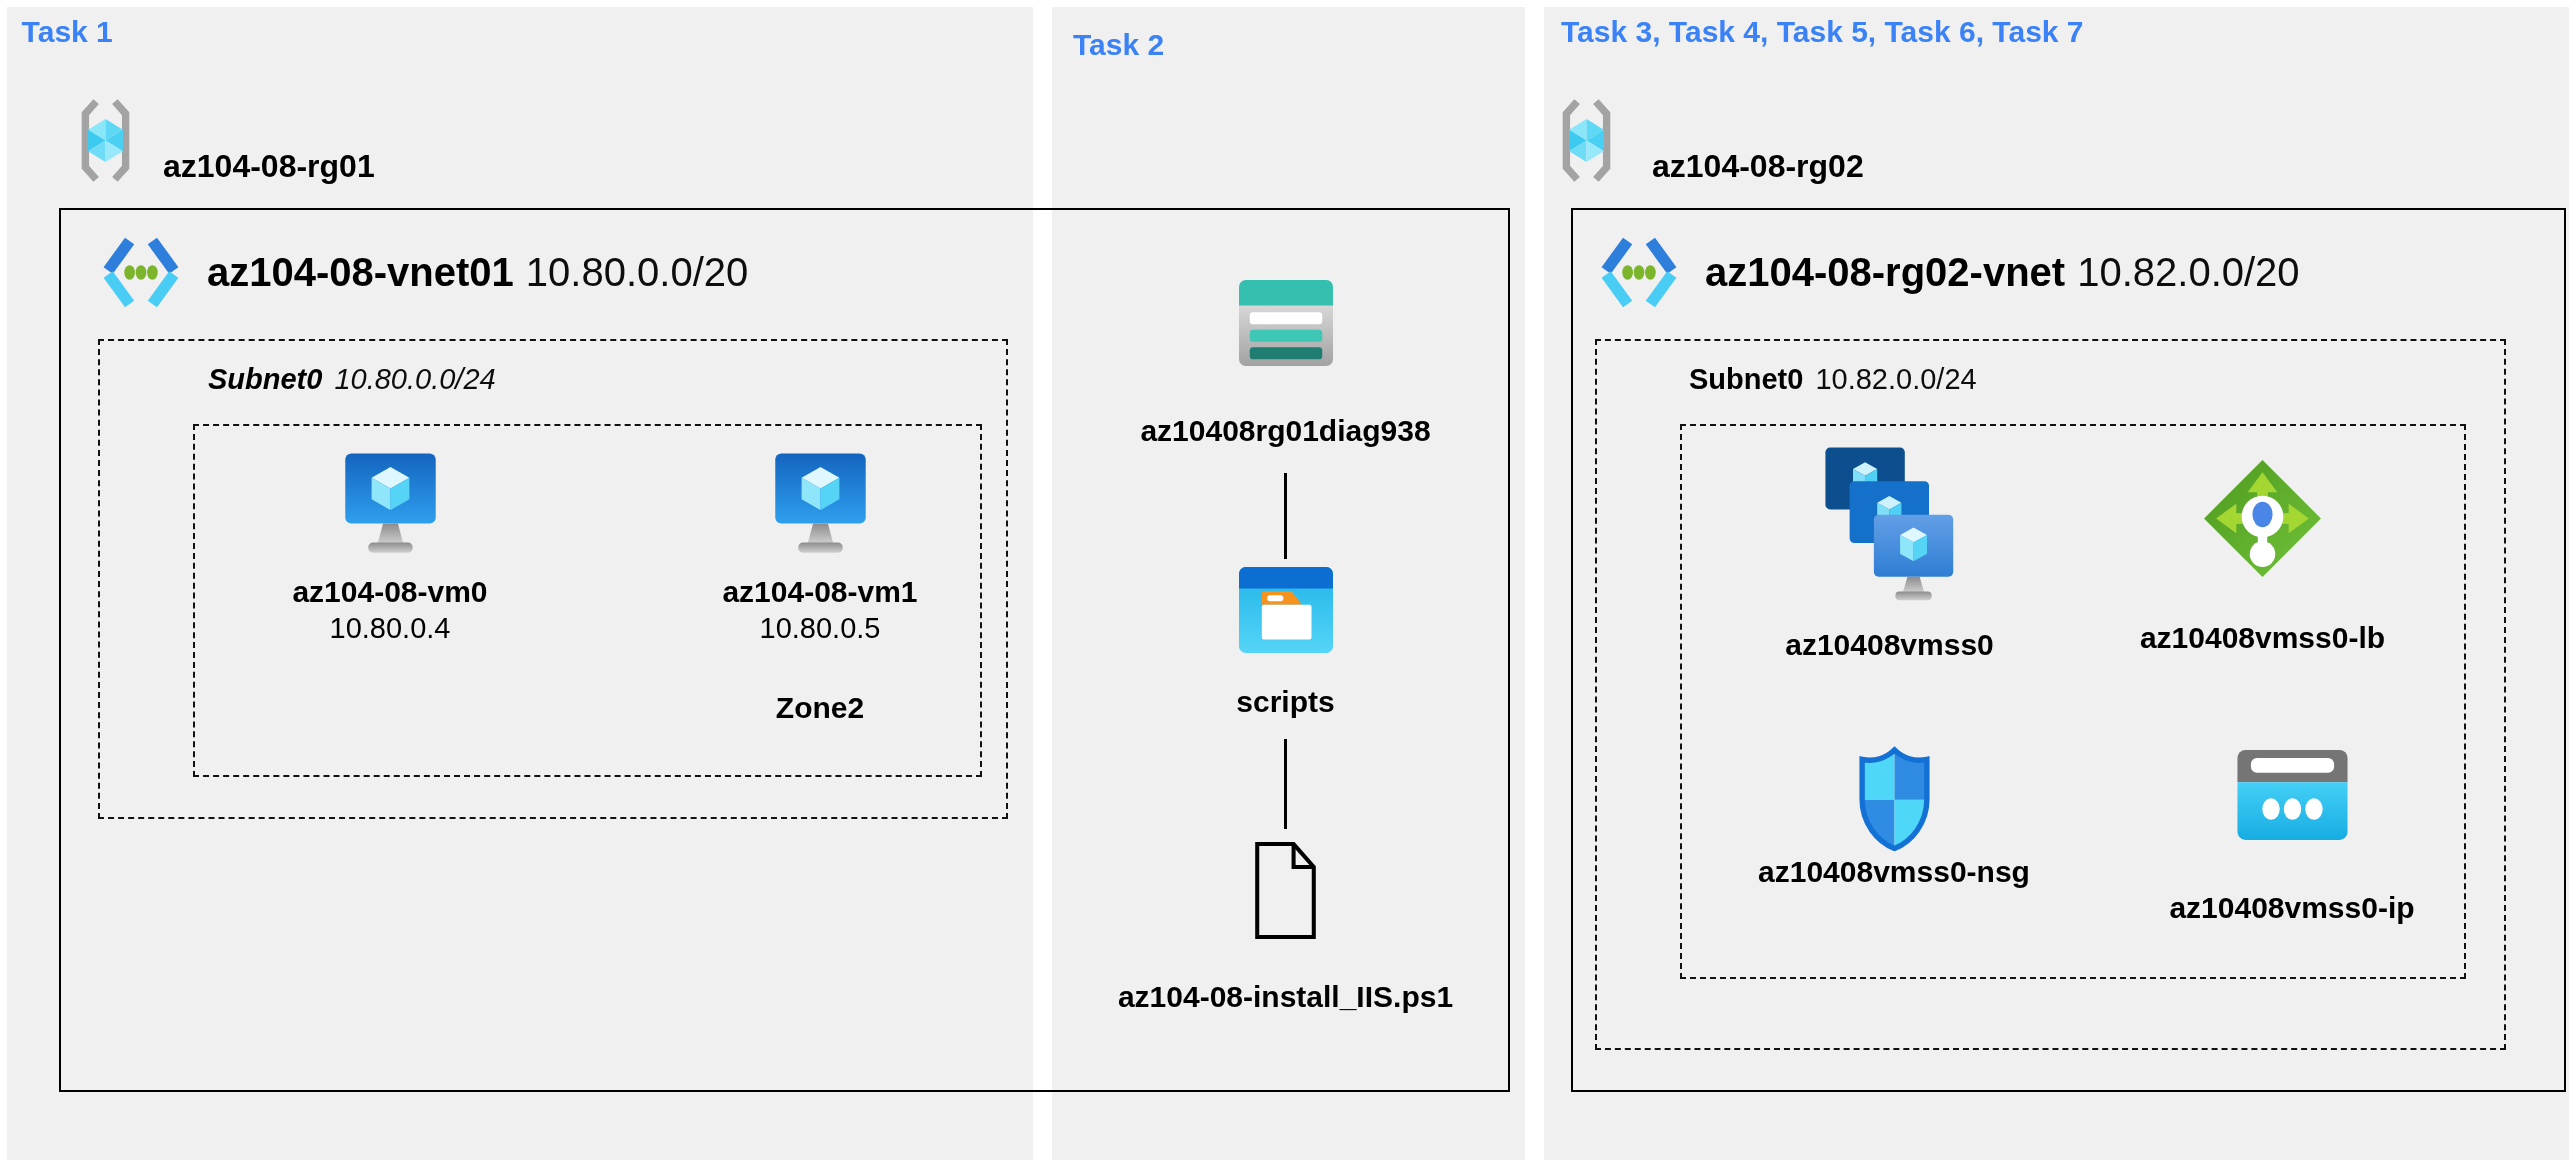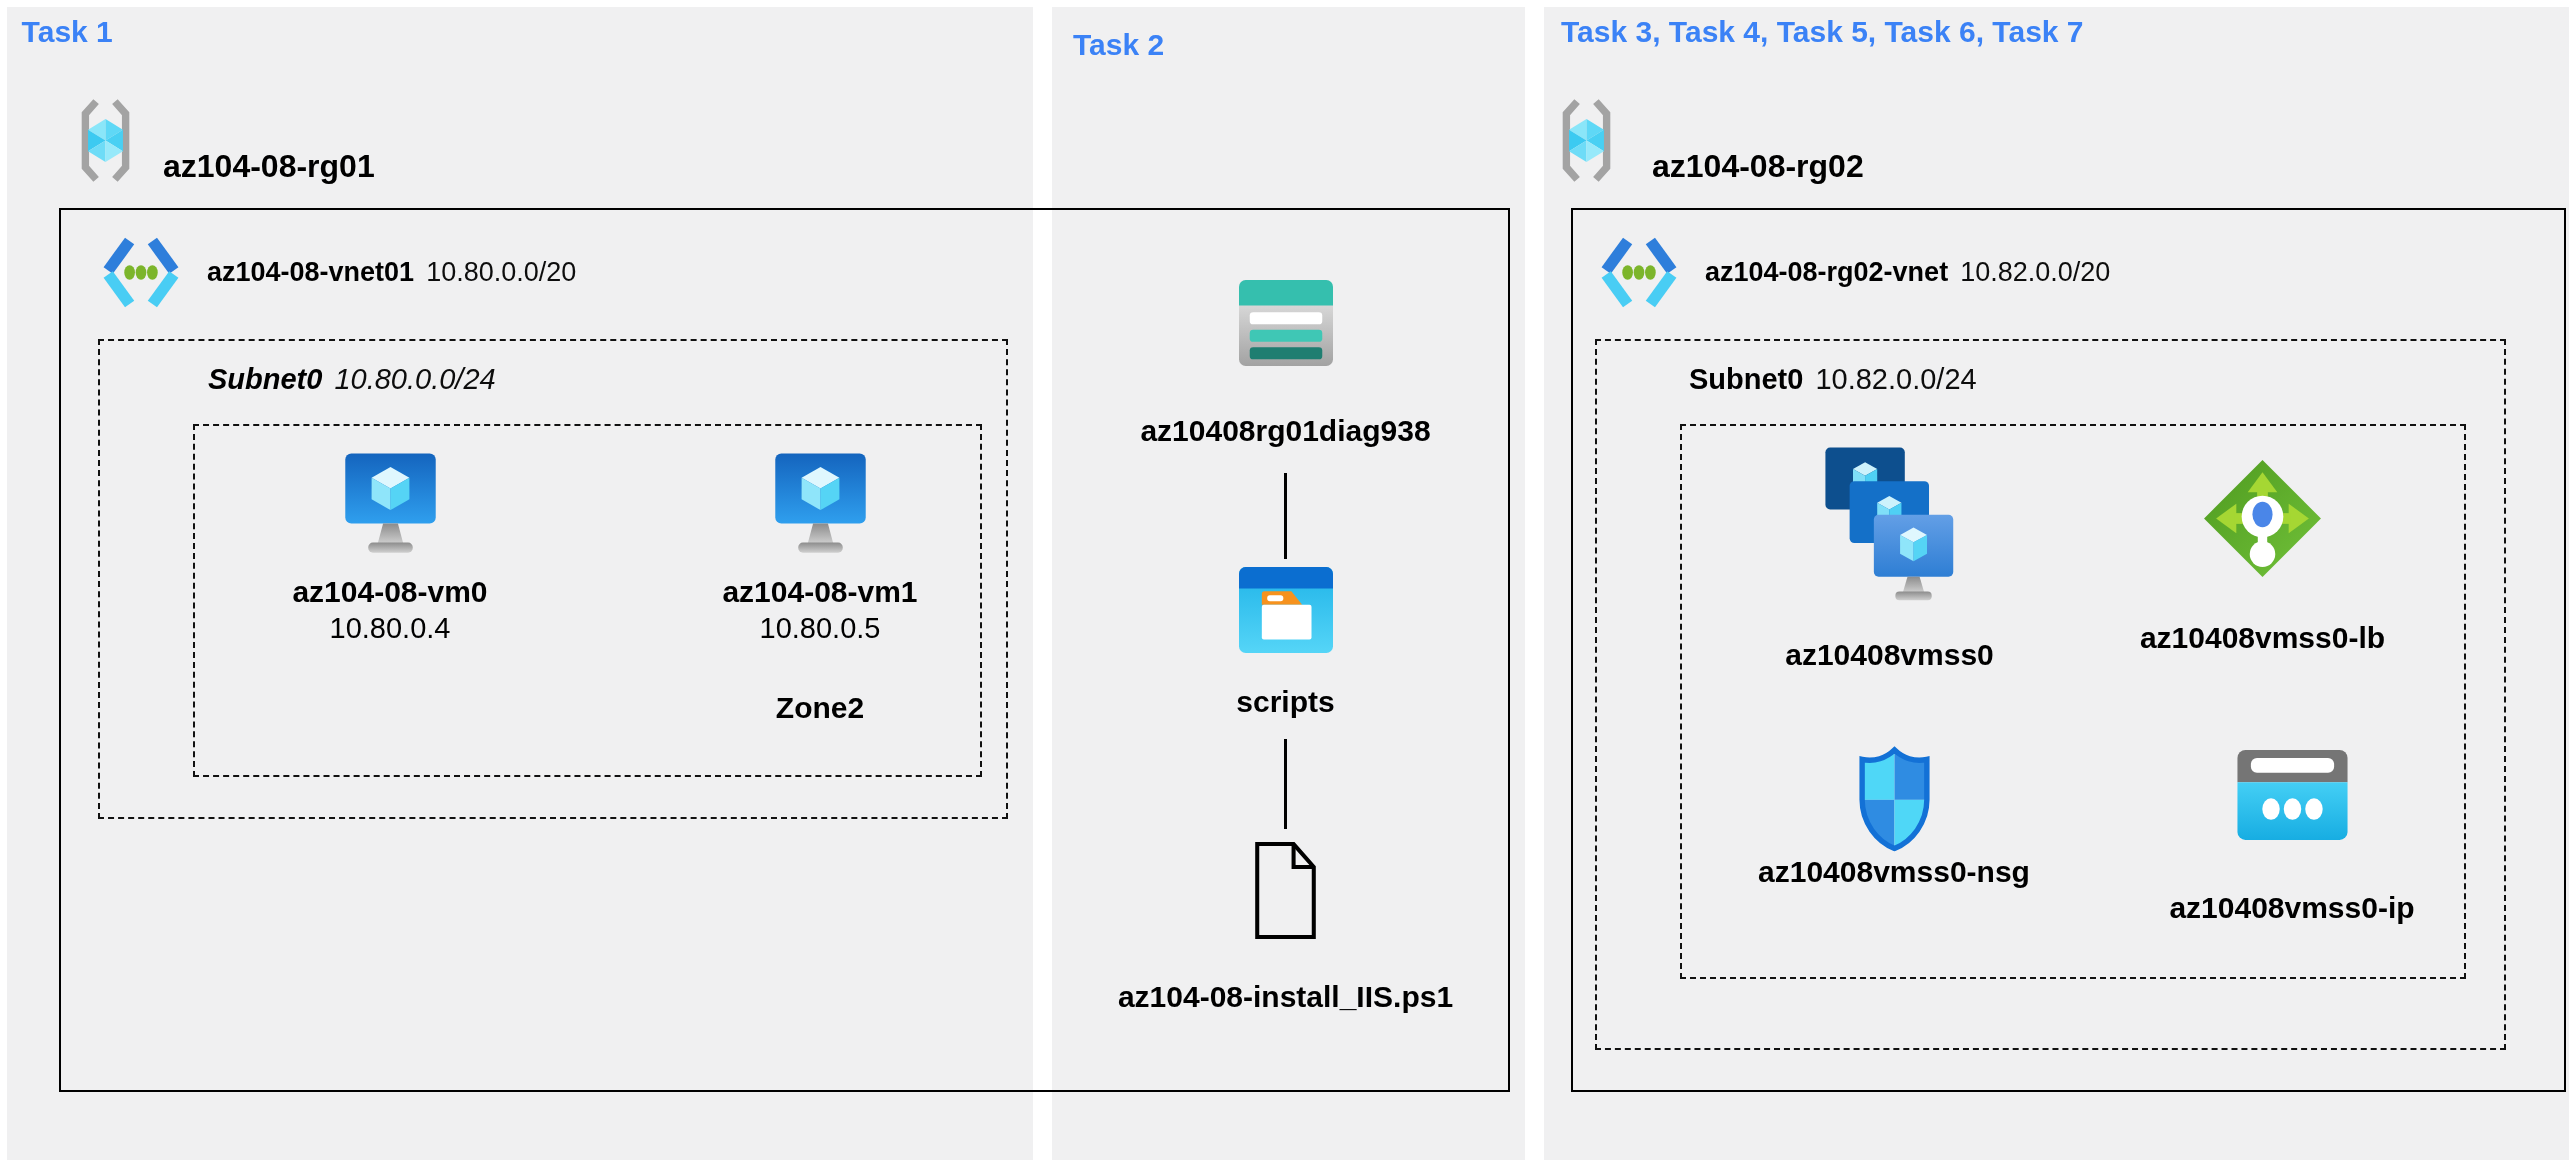--- a/index.html
+++ b/index.html
@@ -23,21 +23,21 @@
   #rg-row-2{left:1557px;top:96px;gap:36px;}
   .rg-label{font-size:32px;font-weight:bold;white-space:nowrap;}
 
   .solid-box{position:absolute;border:2.7px solid #000;background:transparent;}
   #vnet-box-1{left:59px;top:208px;width:1447px;height:880px;}
   #vnet-box-2{left:1571px;top:208px;width:991px;height:880px;}
 
   .vnet-row{position:absolute;display:flex;align-items:center;gap:26px;}
   #vnet-row-1{left:101px;top:237px;}
   #vnet-row-2{left:1599px;top:237px;}
-  .vnet-label{font-size:27px;font-weight:bold;white-space:nowrap;}
+  .vnet-label{font-size:40px;font-weight:bold;white-space:nowrap;}
   .cidr{font-weight:400;margin-left:12px;color:#0d0d0d;}
 
   .dashed-box{position:absolute;border:2.7px dashed #111;background:transparent;}
   #subnet-box-1{left:98px;top:339px;width:906px;height:476px;}
   #zone-box-1{left:193px;top:424px;width:785px;height:349px;}
   #subnet-box-2{left:1595px;top:339px;width:907px;height:707px;}
   #inner-box-2{left:1680px;top:424px;width:782px;height:551px;}
 
   .subnet-label{position:absolute;font-size:29px;font-weight:bold;white-space:nowrap;}
   #subnet-label-1{left:208px;top:363px;font-style:italic;}
@@ -57,21 +57,21 @@
   #scripts-node{left:1083px;top:567px;width:405px;}
   #scripts-node .node-label{margin-top:31px;}
   #file-node{left:1083px;top:840px;width:405px;}
   #file-node .node-label{margin-top:38px;}
 
   .connector{position:absolute;width:2.7px;background:#000;}
   #connector-1{left:1284px;top:473px;height:86px;}
   #connector-2{left:1284px;top:739px;height:90px;}
 
   #vmss-node{left:1674px;top:442px;width:431px;}
-  #vmss-node .node-label{margin-top:36px;}
+  #vmss-node .node-label{margin-top:26px;}
   #lb-node{left:2060px;top:456px;width:405px;}
   #lb-node .node-label{margin-top:39px;}
   #nsg-node{left:1685px;top:743px;width:418px;}
   #nsg-node .node-label{}
   #ip-node{left:2083px;top:750px;width:418px;}
   #ip-node .node-label{margin-top:42px;}
 
   svg{display:block;margin:0 auto;}
 </style>
 </head>

